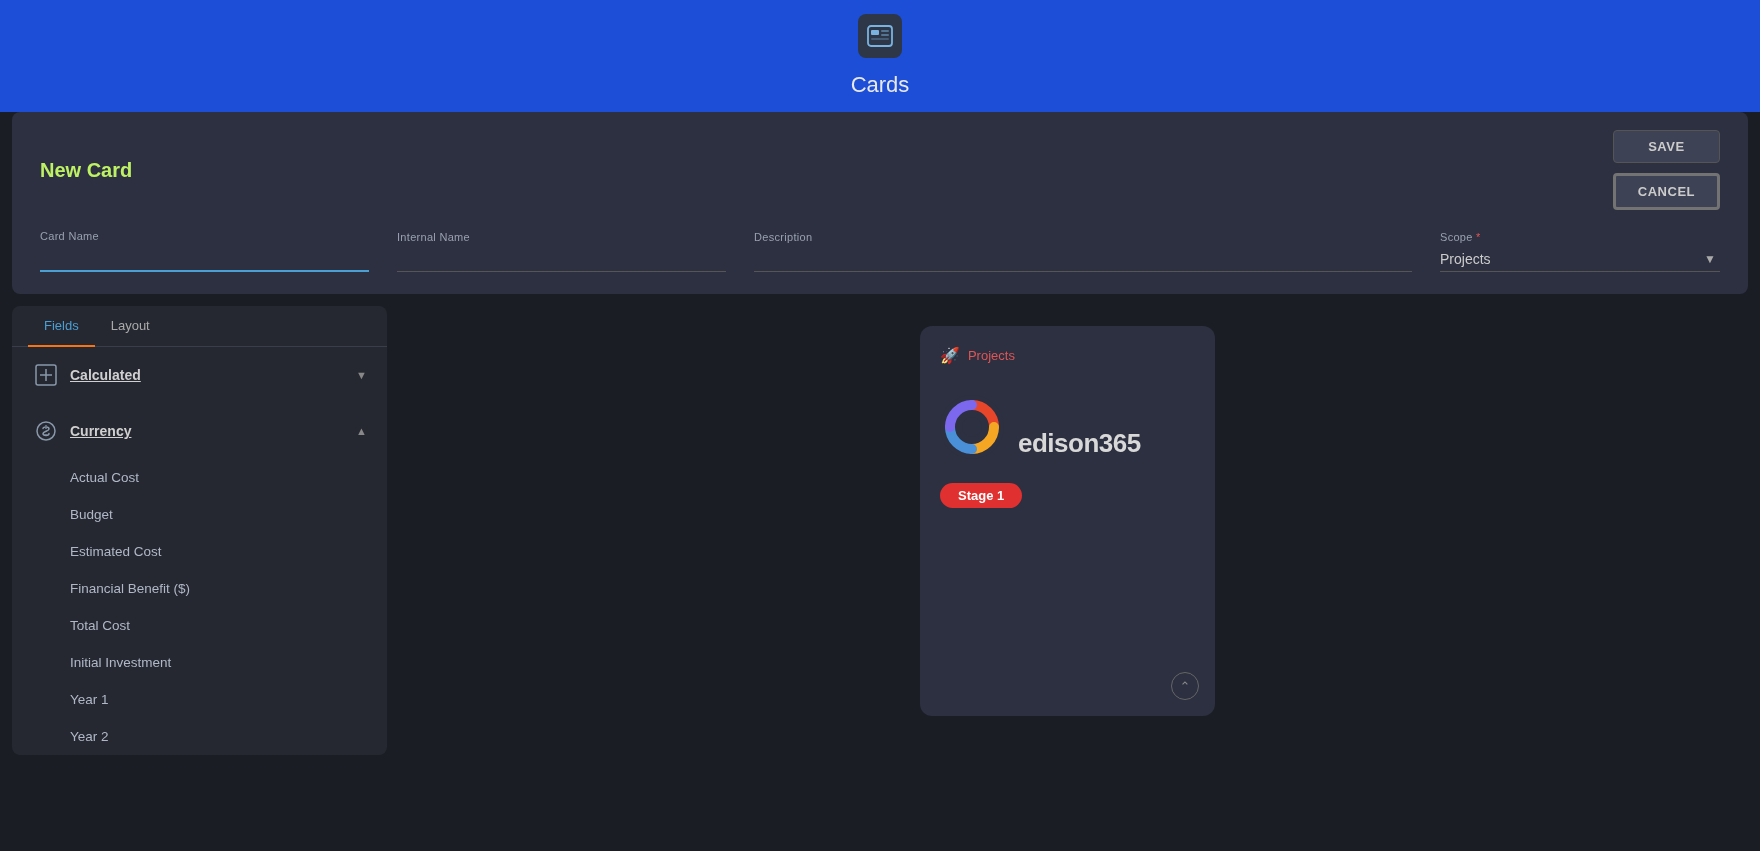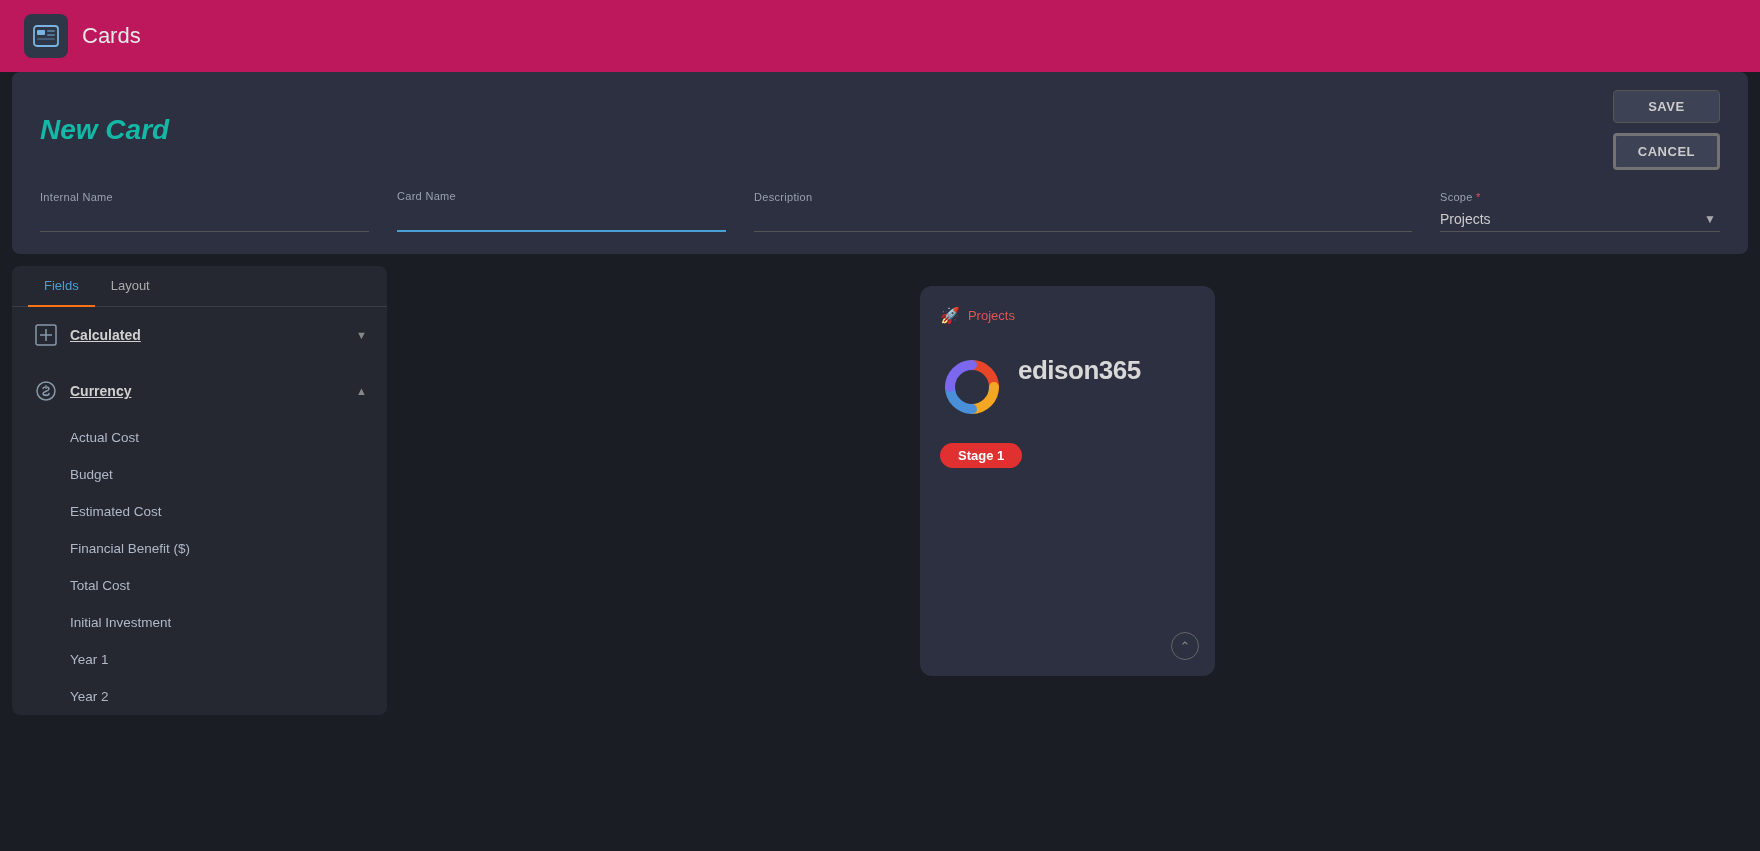--- a/index.html
+++ b/index.html
@@ -10,21 +10,22 @@
       min-height: 851px;
       width: 1760px;
     }
 
     
     .top-bar {
       display: flex;
       align-items: center;
       gap: 14px;
       padding: 14px 24px;
-      background: #be185d;
+      background: #1d4ed8;
+      flex-direction: column;
     }
     .app-icon {
       width: 44px;
       height: 44px;
       background: #2d3748;
       border-radius: 8px;
       display: flex;
       align-items: center;
       justify-content: center;
       color: #7ab3e0;
@@ -43,24 +44,23 @@
       border-radius: 8px;
       padding: 18px 28px 22px 28px;
     }
     .new-card-header {
       display: flex;
       align-items: center;
       justify-content: space-between;
       margin-bottom: 20px;
     }
     .new-card-title {
-      font-size: 28px;
+      font-size: 20px;
       font-weight: 600;
-      color: #14b8a6;
-      font-style: italic;
+      color: #bef264;
     }
     .header-actions {
       display: flex;
       gap: 10px;
       flex-direction: column;
     }
     .btn-save {
       background: #3d4355;
       border: 1px solid #555;
       color: #ccc;
@@ -272,21 +272,21 @@
       color: #e05555;
       font-size: 16px;
     }
     .card-scope-label {
       color: #e05555;
       font-size: 13px;
       font-weight: 500;
     }
     .card-logo-area {
       display: flex;
-      align-items: flex-start;
+      align-items: flex-end;
       gap: 14px;
       margin-bottom: 24px;
     }
     .logo-circle {
       width: 64px;
       height: 64px;
       border-radius: 50%;
       position: relative;
       overflow: hidden;
       flex-shrink: 0;
@@ -345,27 +345,27 @@
 
 <div class="new-card-panel">
   <div class="new-card-header">
     <span class="new-card-title">New Card</span>
     <div class="header-actions">
       <button class="btn-save">SAVE</button>
       <button class="btn-cancel">CANCEL</button>
     </div>
   </div>
   <div class="form-row">
+    <div class="form-field card-name">
+      <label class="field-label">Card Name</label>
+      <input class="field-input active-underline" type="text" style="">
+    </div>
     <div class="form-field internal-name">
       <label class="field-label">Internal Name</label>
       <input class="field-input" type="text" style="">
-    </div>
-    <div class="form-field card-name">
-      <label class="field-label">Card Name</label>
-      <input class="field-input active-underline" type="text" style="">
     </div>
     <div class="form-field description">
       <label class="field-label">Description</label>
       <input class="field-input" type="text" style="">
     </div>
     <div class="form-field scope">
       <label class="field-label required">Scope</label>
       <div class="scope-select-wrapper">
         <select class="scope-select">
           <option>Projects</option>

